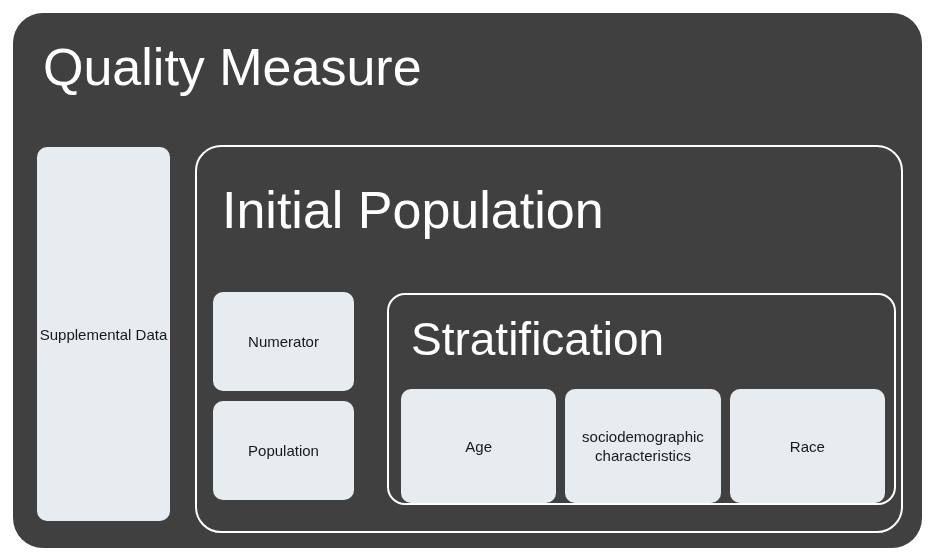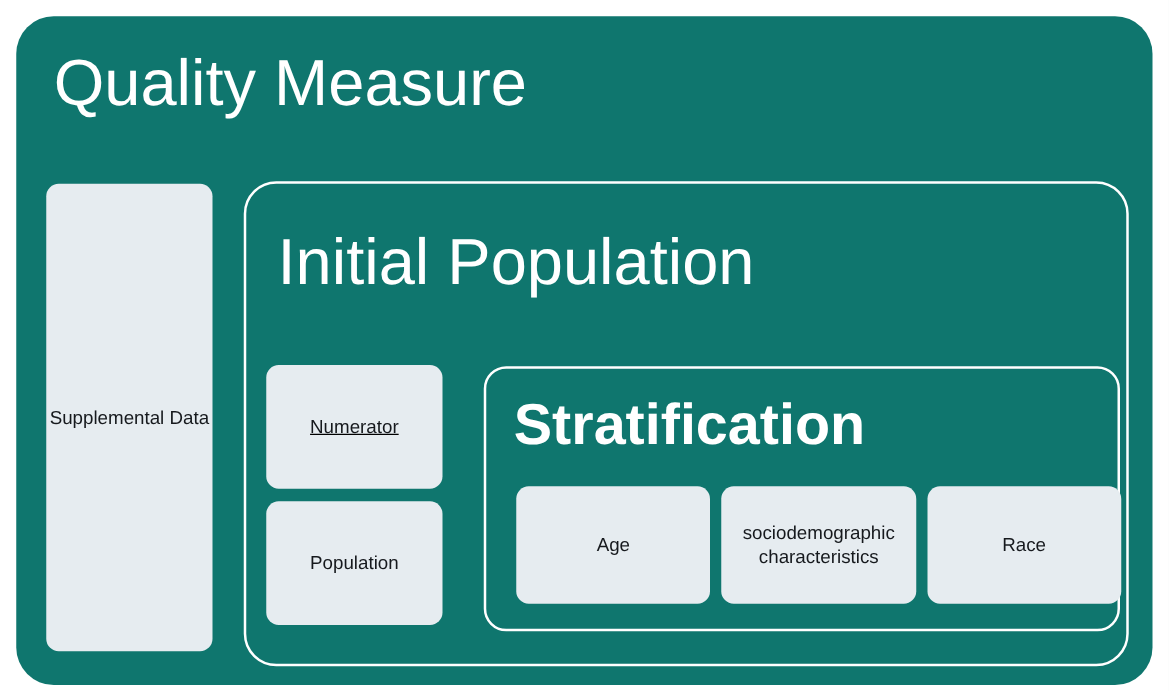--- a/index.html
+++ b/index.html
@@ -23,21 +23,21 @@
   }
 
   
   .qm-card {
     position: absolute;
     left: 13px;
     top: 13px;
     width: 909px;
     height: 535px;
     box-sizing: border-box;
-    background: #0f766e;
+    background: #404040;
     border-radius: 30px;
   }
 
   .qm-title {
     position: absolute;
     left: 30px;
     top: 23px;
     font-size: 52px;
     line-height: 62px;
     font-weight: 400;
@@ -105,21 +105,21 @@
     width: 141px;
     height: 99px;
     box-sizing: border-box;
     background: #e6ecf0;
     border-radius: 10px;
     display: flex;
     align-items: center;
     justify-content: center;
     text-align: center;
   }
-  .nd-box.first { top: 0; text-decoration: underline; }
+  .nd-box.first { top: 0; }
   .nd-box.second { top: 109px; }
   .nd-label {
     font-size: 15px;
     line-height: 19px;
     color: #16191d;
   }
 
   
   .strat-container {
     position: absolute;
@@ -132,31 +132,31 @@
     border-radius: 18px;
     background: transparent;
   }
 
   .strat-title {
     position: absolute;
     left: 22px;
     top: 17px;
     font-size: 46px;
     line-height: 54px;
-    font-weight: 700;
+    font-weight: 400;
     color: #ffffff;
     white-space: nowrap;
   }
 
   .strat-row {
     position: absolute;
-    left: 24px;
+    left: 12px;
     top: 94px;
     width: 484px;
-    height: 94px;
+    height: 114px;
     display: flex;
     gap: 9px;
   }
   .strat-box {
     flex: 1 1 0;
     box-sizing: border-box;
     background: #e6ecf0;
     border-radius: 10px;
     display: flex;
     align-items: center;

